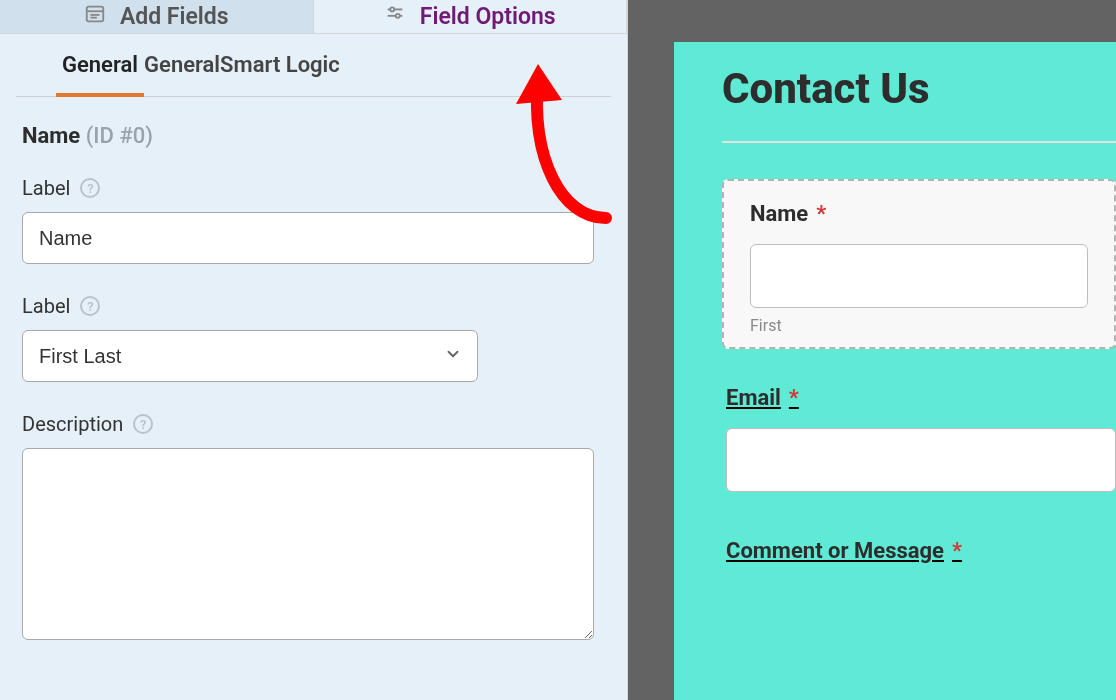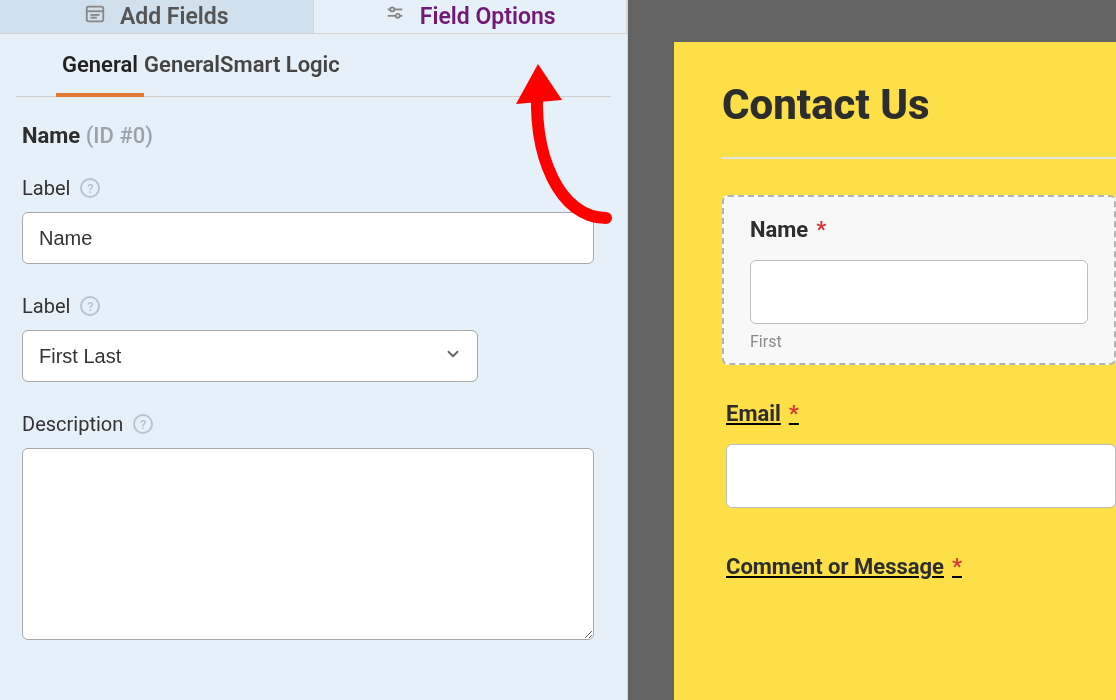--- a/index.html
+++ b/index.html
@@ -19,21 +19,21 @@
   .label-row { display: flex; align-items: center; gap: 10px; font-size: 20px; color: #333; margin-bottom: 12px; }
   .help-icon { width: 20px; height: 20px; border: 2px solid #b8c3cc; border-radius: 50%; display: inline-flex; align-items: center; justify-content: center; font-size: 13px; color: #b8c3cc; font-weight: 600; }
   .text-input, .select, .textarea { width: 572px; border: 1px solid #a9a9a9; border-radius: 6px; background: #fff; font-size: 20px; color: #333; padding: 14px 16px; }
   .text-input { height: 52px; }
   .select-wrap { position: relative; width: 456px; }
   .select { height: 52px; appearance: none; -webkit-appearance: none; width: 100%; }
   .chevron { position: absolute; right: 16px; top: 50%; transform: translateY(-50%); pointer-events: none; color: #666; }
   .textarea { height: 192px; resize: both; }
   .group { margin-bottom: 30px; }
   .preview { flex: 1; background: #636363; height: 100%; position: relative; overflow: hidden; }
-  .form-card { position: absolute; left: 46px; top: 42px; right: 0; bottom: 0; background: #fde047; padding: 38px 0 0 48px; }
+  .form-card { position: absolute; left: 46px; top: 42px; right: 0; bottom: 0; background: #5eead4; padding: 22px 0 0 48px; }
   .form-title { font-size: 42px; font-weight: 800; color: #2d2d2d; margin-bottom: 28px; }
   .hr { border: none; border-top: 2px solid #e3e3e3; margin-bottom: 36px; }
   .field-box { border: 2px dashed #b3b3b3; border-radius: 6px; background: #f8f8f8; padding: 20px 26px 12px; margin-bottom: 36px; }
   .field-label { font-size: 22px; font-weight: 700; color: #2d2d2d; display: flex; align-items: center; gap: 8px; margin-bottom: 18px; }
   .req { color: #d63638; }
   .preview-input { width: 100%; height: 64px; border: 1px solid #bdbdbd; border-radius: 6px; background: #fff; margin-bottom: 8px; }
   .sublabel { font-size: 16px; color: #8a8a8a; }
   .plain-field { padding: 0 0 0 4px; margin-bottom: 46px; text-decoration: underline; }
   .plain-field .preview-input { margin-top: 16px; }
   .arrow-annotation { position: absolute; left: 506px; top: 58px; pointer-events: none; }

